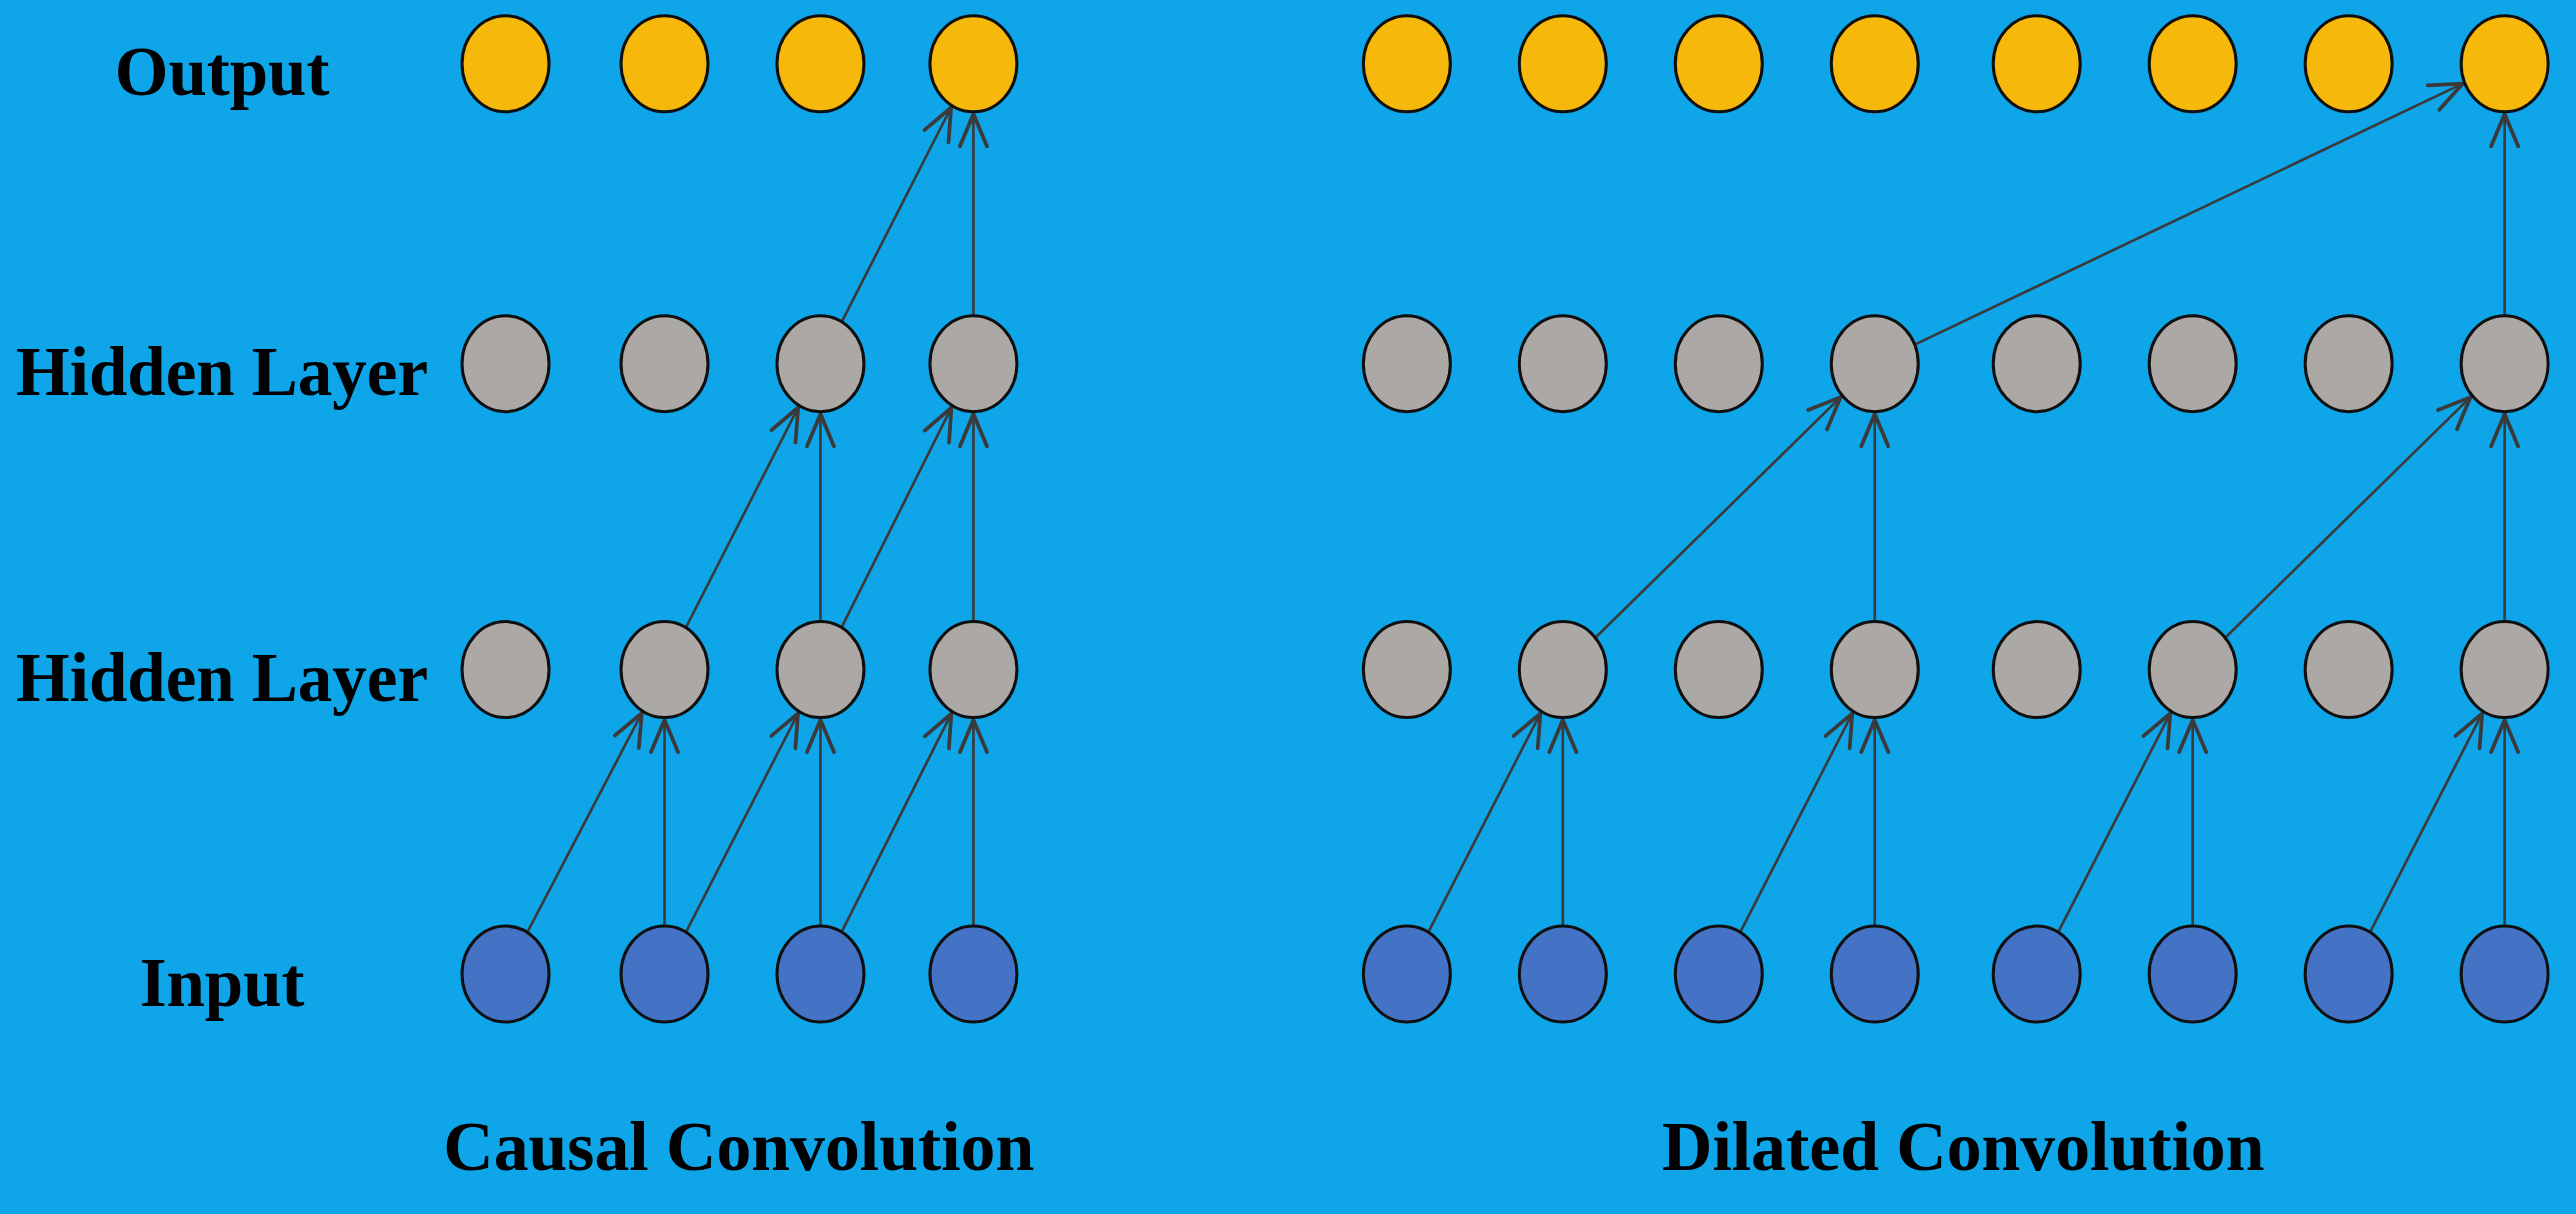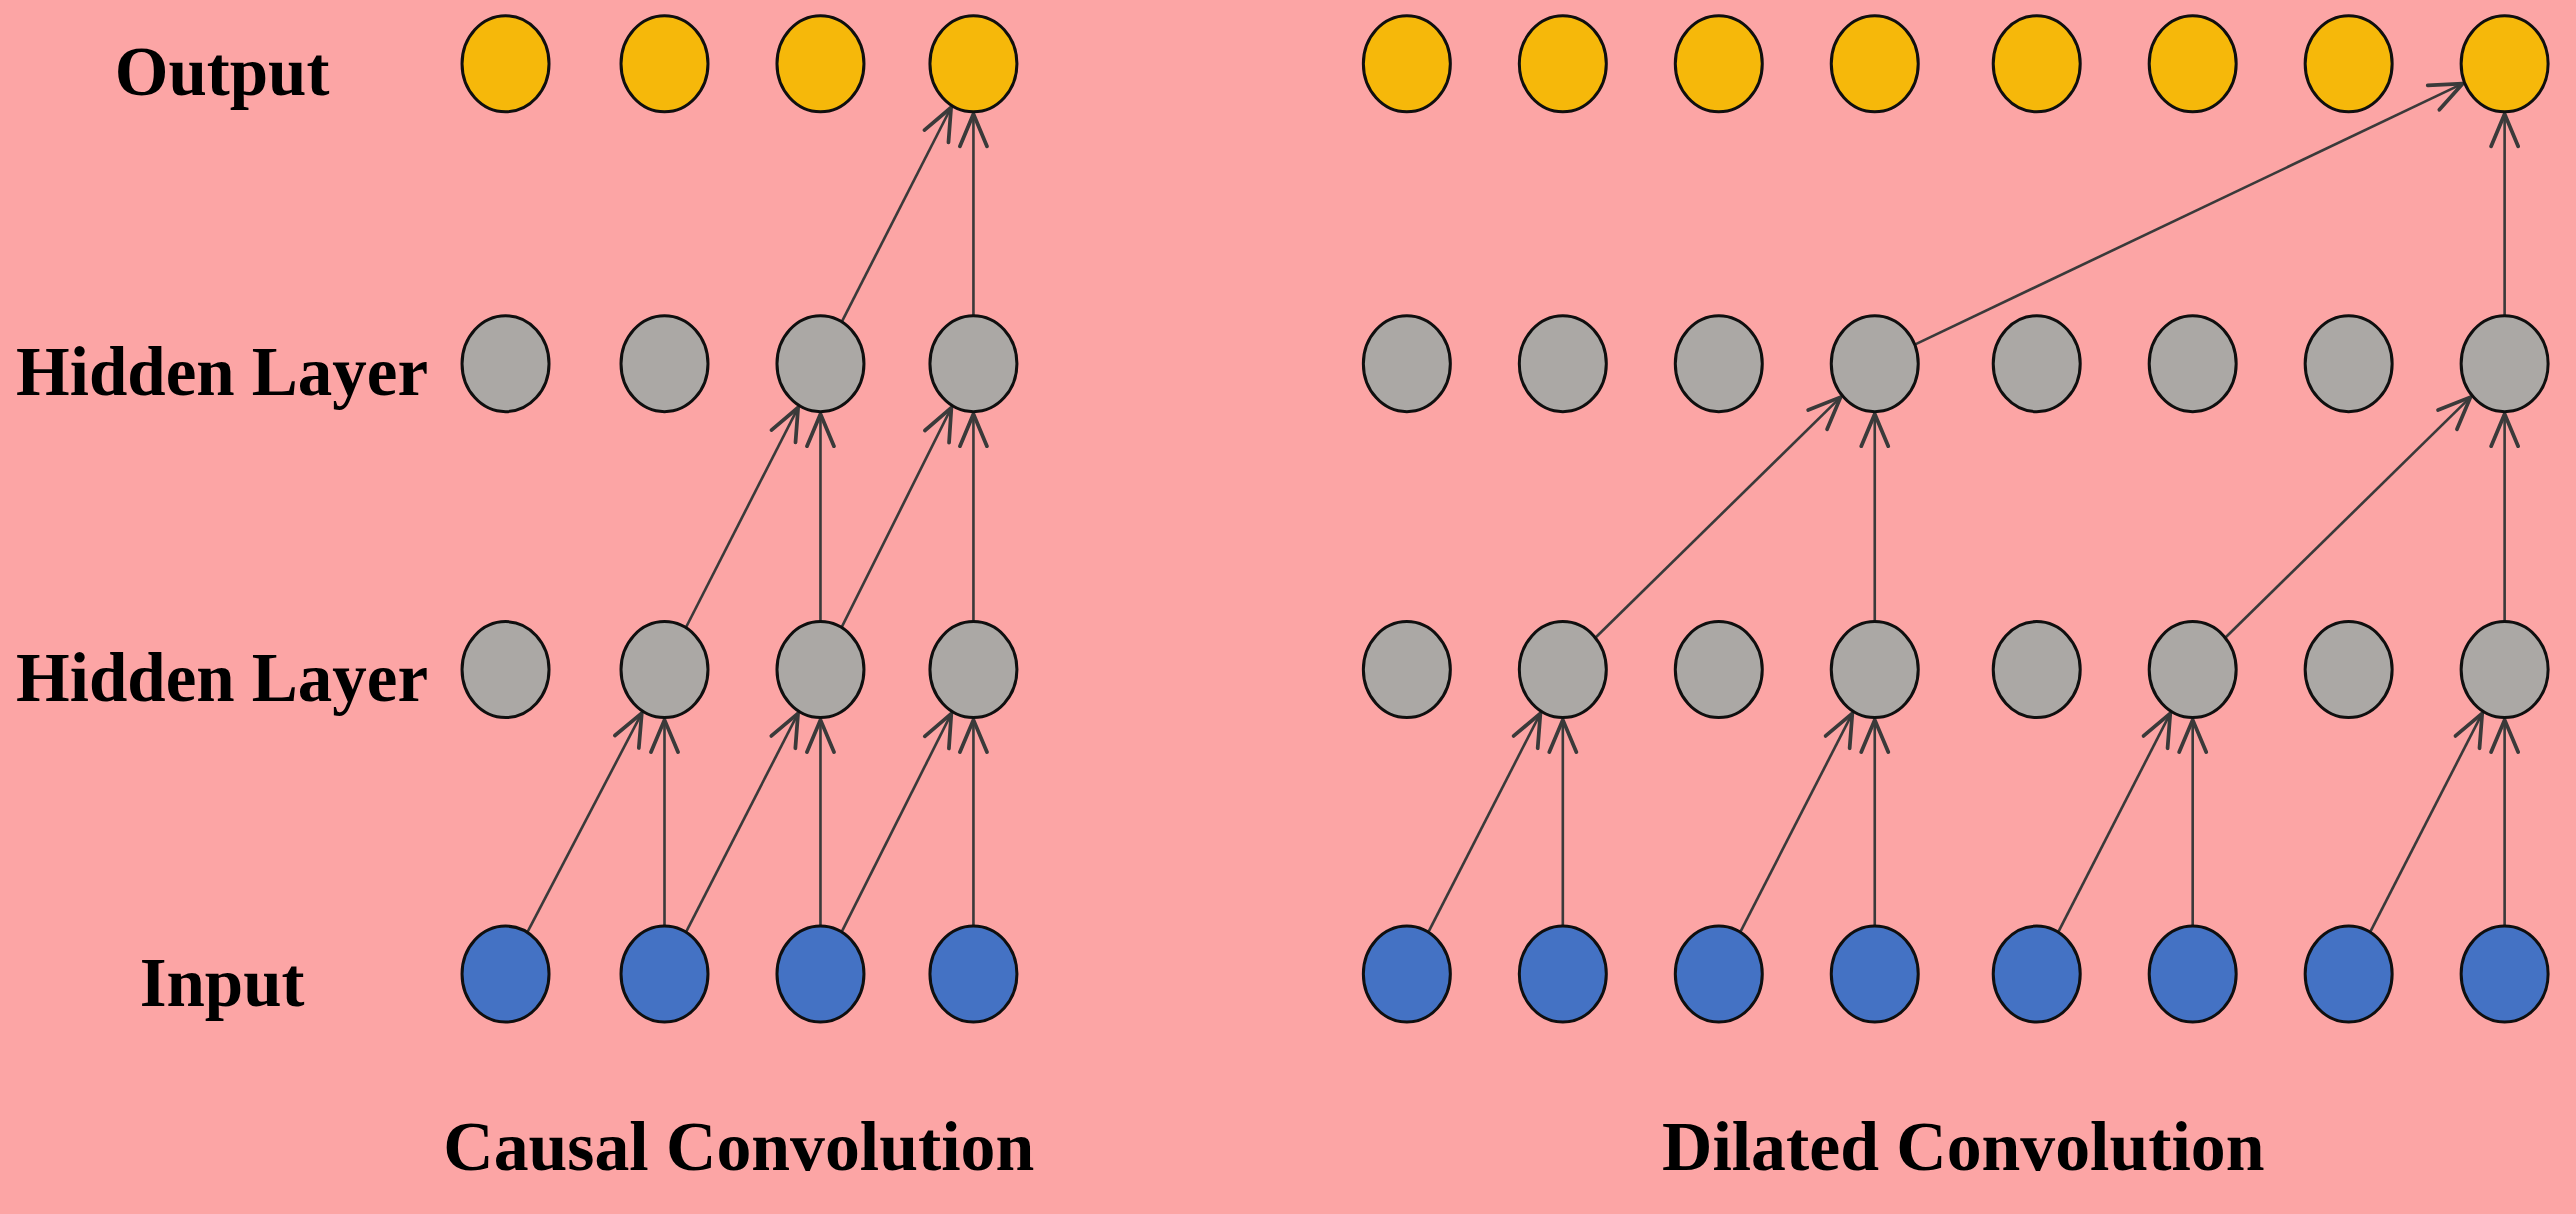--- a/index.html
+++ b/index.html
@@ -1,20 +1,20 @@
 <!DOCTYPE html>
 <html style="font-size:12px"><head>
 <meta charset="utf-8">
 <style>
   html, body { margin: 0; padding: 0; background: #ffffff; }
   .stage {
     position: relative;
     width: 2576px;
     height: 1214px;
-    background: #fca5a5;
+    background: #0ea5e9;
     overflow: hidden;
   }
   svg { display: block; }
   text {
     font-family: "Liberation Serif", "DejaVu Serif", serif;
     font-weight: bold;
     fill: #000000;
   }
   .row-label { font-size: 92px; }
   .caption   { font-size: 93px; }

